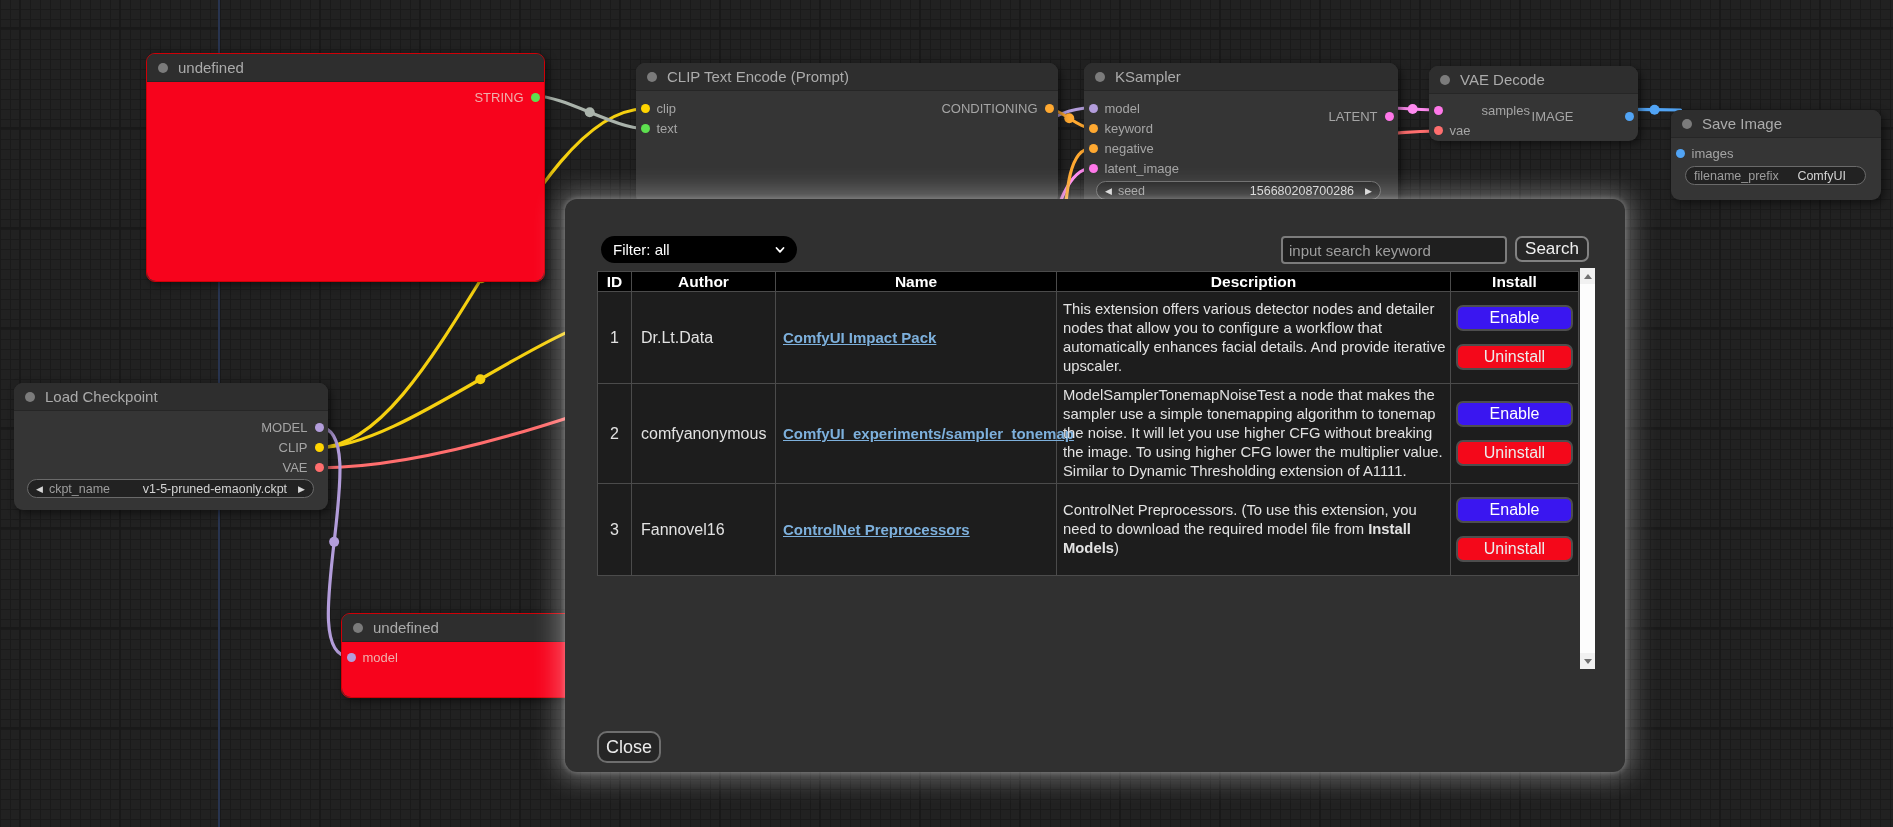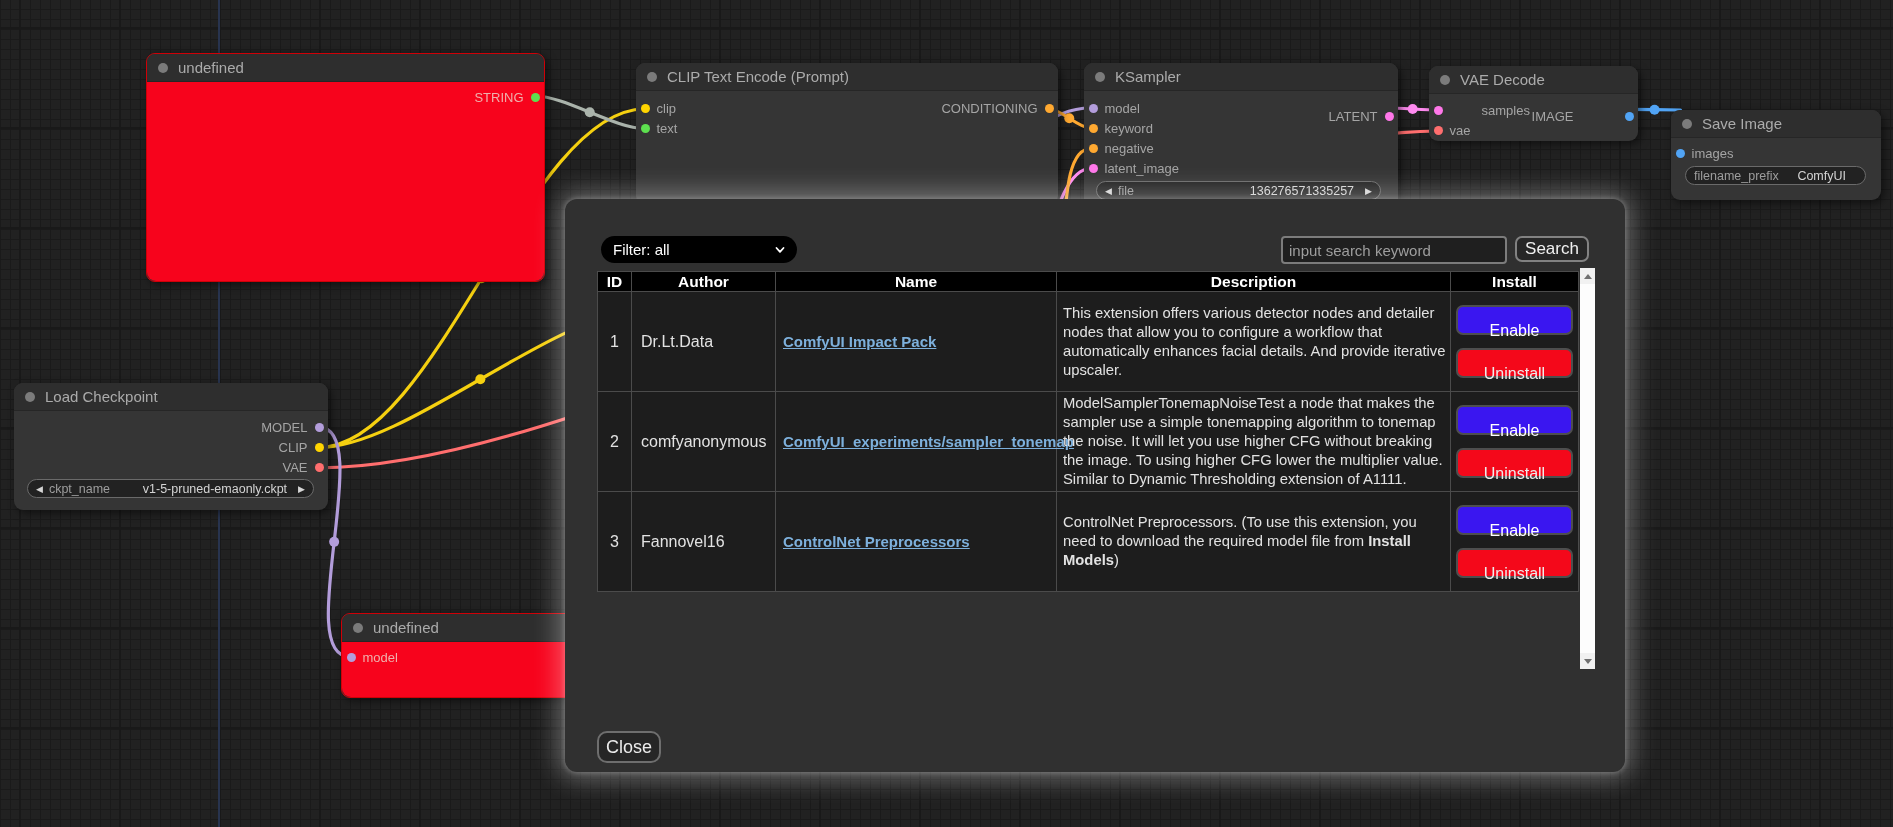--- a/index.html
+++ b/index.html
@@ -75,21 +75,21 @@
        height:20px; border:1px solid #4b4b4b; padding:0; }
   td { background:#1d1d1d; border:1px solid #4b4b4b; color:#e2e2e2; vertical-align:middle; }
   td.id { text-align:center; font-size:16px; }
   td.author { font-size:16px; padding-left:9px; }
   td.name { font-size:15px; font-weight:bold; padding-left:7px; }
   td.name a { color:#7db0dc; text-decoration:underline; }
   td.desc { font-size:14.8px; line-height:19px; padding:2px 3px 2px 6px; }
   tr.r1 td { height:75px; } tr.r2 td { height:92px; } tr.r3 td { height:63px; }
   .ibtn { display:block; width:117px; height:26px; margin:13px auto; border-radius:7px;
           border:2px solid #4e4e4e; color:#fff; font-size:16px; line-height:22px;
-          font-family:"Liberation Sans", sans-serif; padding:13px; }
+          font-family:"Liberation Sans", sans-serif; padding:0; }
   .ibtn.enable { background:#3a16f0; }
   .ibtn.uninstall { background:#f4081a; color:#ececec; }
 
   
   #vscrollbar { position:absolute; right:0; top:0; width:15px; height:401px; background:#f1f1f1; }
   #vscrollbar .thumb { position:absolute; left:0; top:16px; width:15px; bottom:16px; background:#fdfdfd; }
   #vscrollbar .sb-arrow { position:absolute; left:0; width:15px; height:16px; display:flex;
             align-items:center; justify-content:center; }
   #vscrollbar .sb-arrow.up { top:0; }
   #vscrollbar .sb-arrow.down { bottom:0; }
@@ -182,22 +182,22 @@
   <div class="srow in" style="top:95.5px;">
     <span class="sdot" style="background: rgb(255, 119, 233);"></span>
     <span class="slabel">latent_image</span>
   </div>
   <div class="srow out" style="top:35px;margin-top:8px;">
     <span class="sdot" style="background: rgb(255, 119, 233);"></span>
     <span class="slabel">LATENT</span>
   </div>
   <div class="widget" style="left:12px; top:118px; width:285px;">
     <span class="arrow">◀</span>
-    <span class="wlabel">file</span>
-    <span class="wvalue">136276571335257</span>
+    <span class="wlabel">seed</span>
+    <span class="wvalue">156680208700286</span>
     <span class="arrow">▶</span>
   </div>
 </div>
 
 <div class="node" style="left:1429px; top:66px; width:209px; height:75px;">
   <div class="title">
     <span class="title-dot"></span>
     <span>VAE Decode</span>
   </div>
   <div class="srow in" style="top:34px;gap:32px;">

